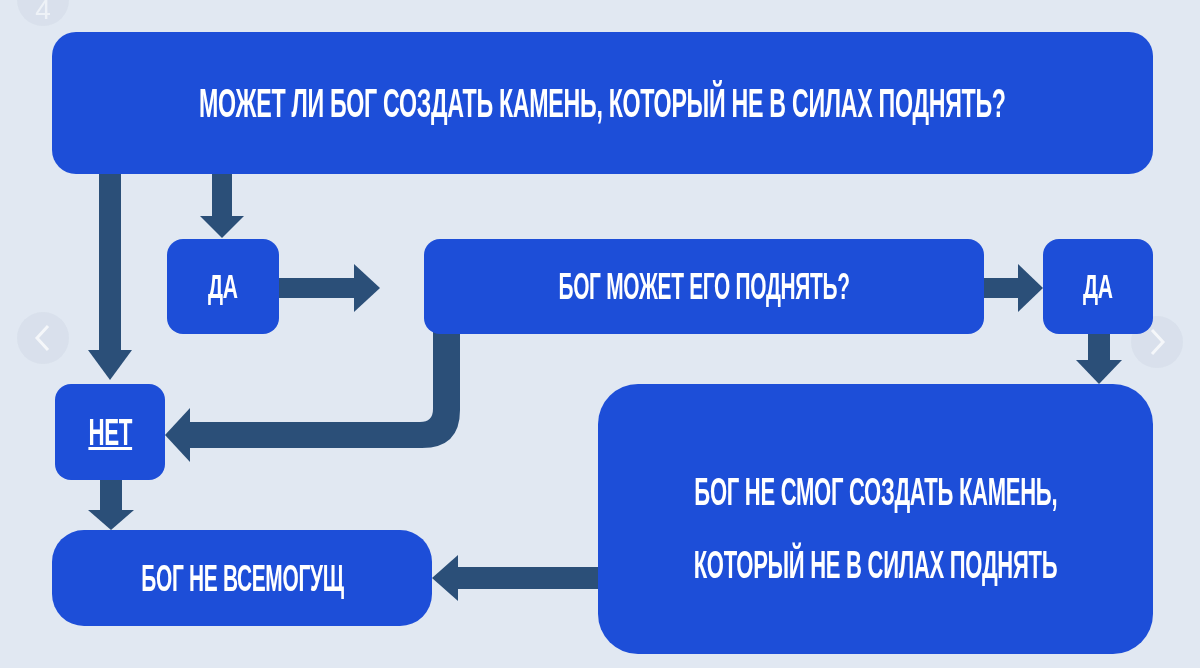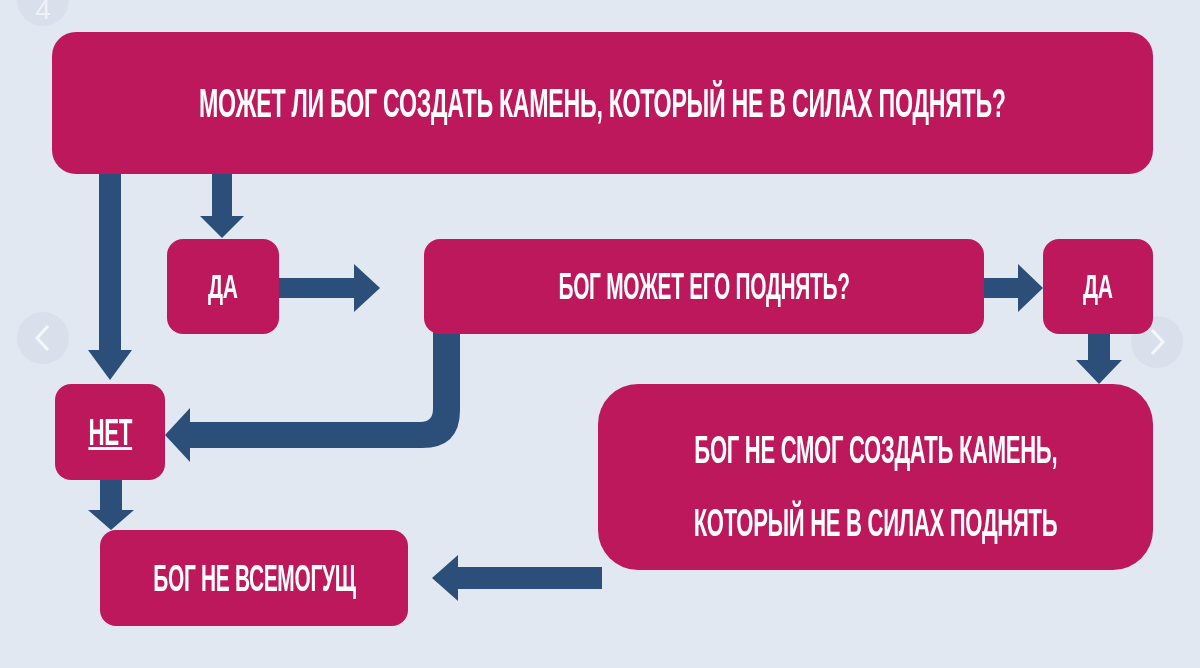--- a/index.html
+++ b/index.html
@@ -2,21 +2,21 @@
 <html><head>
 <meta charset="utf-8">
 <style>
   html, body { margin: 0; padding: 0; }
   body {
     width: 1200px; height: 668px; overflow: hidden;
     background: #e1e8f2; position: relative;
     font-family: "Liberation Sans", "DejaVu Sans", sans-serif;
   }
   .box {
-    position: absolute; background: #be185d; color: #ffffff;
+    position: absolute; background: #1d4ed8; color: #ffffff;
     display: flex; align-items: center; justify-content: center; text-align: center;
     font-weight: bold; text-transform: uppercase;
     transform-origin: center;
     box-sizing: border-box;
   }
   .box span.txt {
     display: inline-block; font-size: 30px; letter-spacing: -0.5px;
     transform: scaleX(0.62); white-space: nowrap; line-height: 1.25;
   }
   svg.arrows { position: absolute; left: 0; top: 0; }
@@ -102,20 +102,20 @@
 </div>
 
 <div class="box" style="left:1043px; top:239px; width:110px; height:95px; border-radius:16px;">
   <span class="txt" style="font-size:34px;">Да</span>
 </div>
 
 <div class="box" style="left:55px; top:384px; width:110px; height:96px; border-radius:16px;text-decoration:underline;">
   <span class="txt" style="font-size:36px;">Нет</span>
 </div>
 
-<div class="box" style="left:52px; top:530px; width:308px; height:96px; border-radius:16px;margin-left:48px;">
+<div class="box" style="left:52px; top:530px; width:380px; height:96px; border-radius:32px;">
   <span class="txt" style="font-size:36px; transform:scaleX(0.58);">Бог не всемогущ</span>
 </div>
 
-<div class="box" style="left:598px; top:384px; width:555px; height:186px; border-radius:40px; flex-direction:column;gap:26px;">
+<div class="box" style="left:598px; top:384px; width:555px; height:270px; border-radius:40px; flex-direction:column;gap:26px;">
   <span class="txt" style="font-size:38px; transform:scaleX(0.58); margin-top:20px;">Бог не смог создать камень,</span>
   <span class="txt" style="font-size:38px; transform:scaleX(0.58);">который не в силах поднять</span>
 </div>
 
 </body></html>

